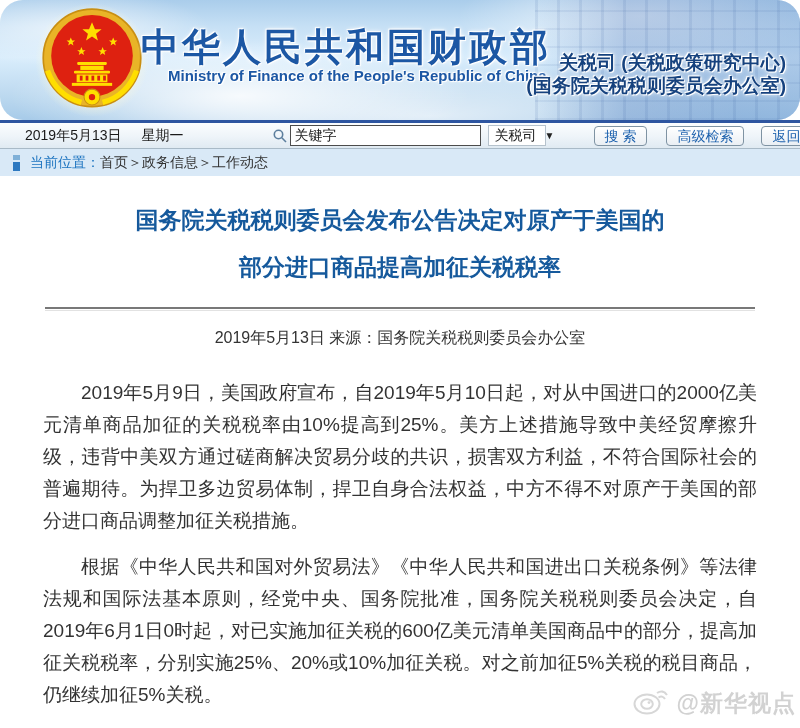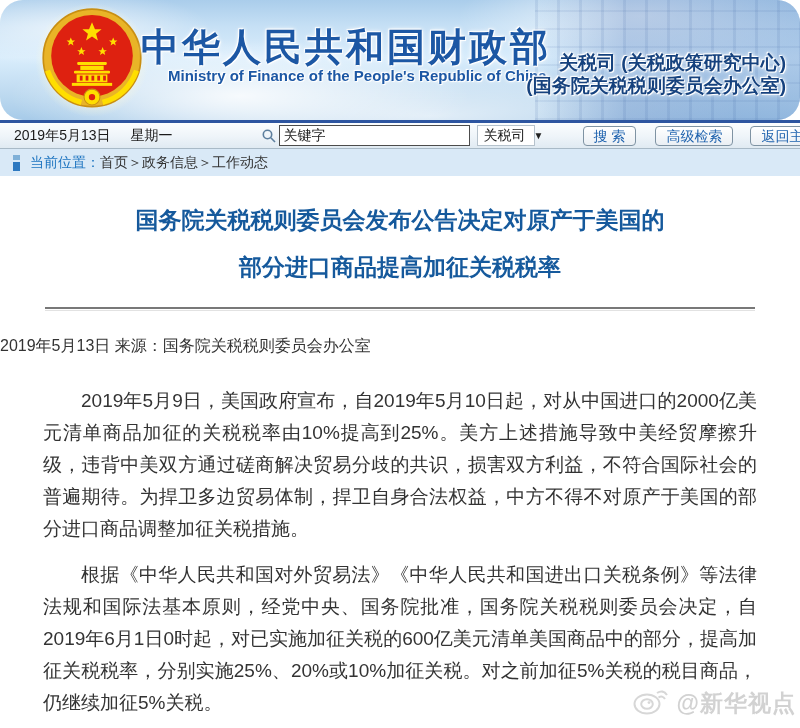--- a/index.html
+++ b/index.html
@@ -55,21 +55,21 @@
   .dept2{top:73px;}
 
   
   .navline{height:3px;background:#2d55a0;}
 
   
   .toolbar{
     height:25px;display:flex;align-items:center;
     background:linear-gradient(180deg,#fbfdfe 0%,#eef4f9 55%,#e0eaf2 100%);
     border-bottom:1px solid #a9bac7;
-    padding:0 14px;font-size:14px;color:#1a1a1a;white-space:nowrap;
+    padding:0 25px;font-size:14px;color:#1a1a1a;white-space:nowrap;
   }
   .tb-date{}
   .tb-weekday{margin-left:20px;}
   .tb-search-icon{margin-left:88px;display:flex;align-items:center;}
   .tb-input{
     margin-left:2px;width:232px;height:17px;border:1px solid #4c4c4c;background:#fff;
     font-size:14px;color:#222;padding:1px 4px;font-family:inherit;
   }
   .tb-select{
     margin-left:7px;height:19px;min-width:44px;background:#fff;border:1px solid #b6c2cc;
@@ -98,21 +98,21 @@
   .crumb-path{color:#333;}
 
   
   .article{position:relative;background:#fff;height:552px;}
   .art-title{
     margin:0 40px;padding-top:23px;text-align:center;
     color:#15599c;font-weight:bold;font-size:23px;line-height:47px;
     font-family:Liberation Mono, monospace;
   }
   .divider{margin:14px 45px 0;border-top:2px solid #787878;border-bottom:1px solid #e2e2e2;height:1px;}
-  .meta{margin-top:25px;font-size:16px;color:#333;}
+  .meta{margin-top:17px;text-align:center;font-size:16px;color:#333;}
   .content{margin:28px 43px 0;font-size:19px;line-height:32px;color:#333;text-align:justify;}
   .content p{margin:0 0 14px;text-indent:2em;}
 
   
   .watermark{
     position:absolute;right:4px;bottom:6px;display:flex;align-items:center;
     color:#d2d2d2;font-size:23px;font-weight:bold;letter-spacing:1px;
   }
   .watermark svg{margin-right:5px;}
 </style>

